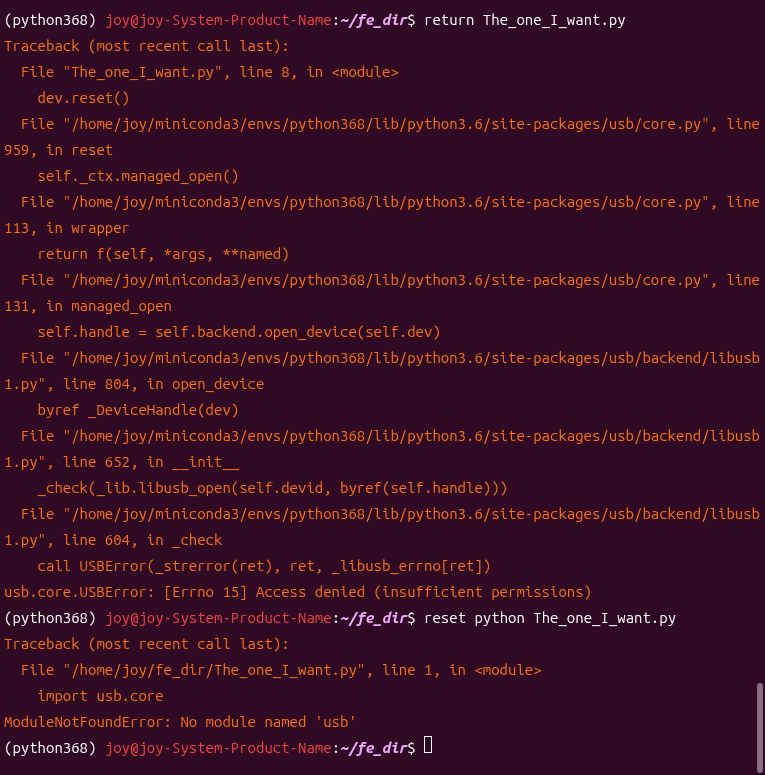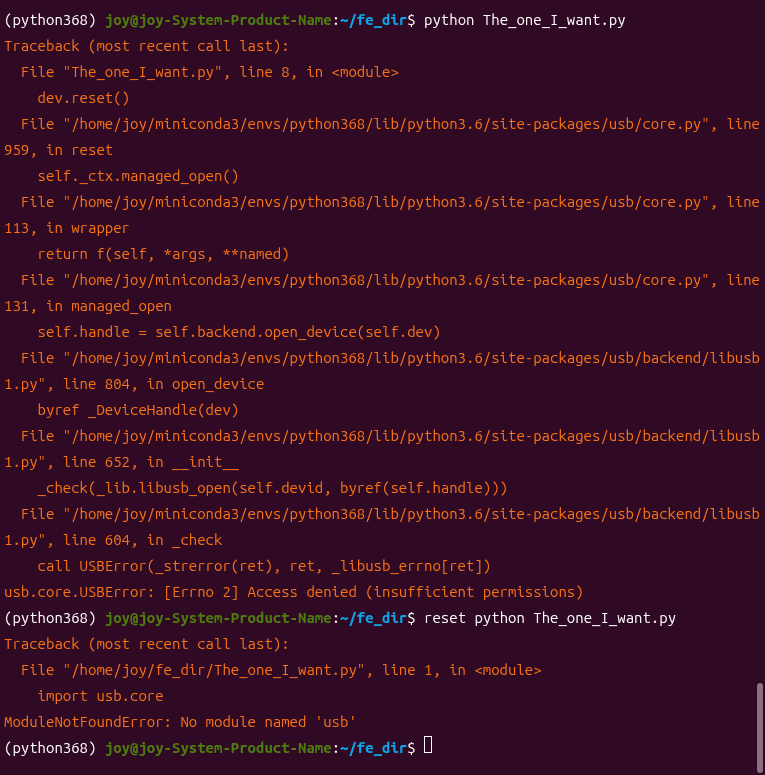--- a/index.html
+++ b/index.html
@@ -13,23 +13,23 @@
       width: 765px;
       height: 775px;
       overflow: hidden;
       position: relative;
     }
     .terminal {
       white-space: pre-wrap;
       word-break: break-all;
     }
     .env { color: #ffffff; }
-    .userhost { color: #4d7c0f; font-weight: bold; }
+    .userhost { color: #ef4444; font-weight: normal; }
     .colon { color: #ffffff; }
-    .path { color: #0ea5e9; font-weight: bold; }
+    .path { color: #f0abfc; font-weight: bold; font-style: italic; }
     .dollar { color: #ffffff; }
     .cmd { color: #ffffff; }
     .out { color: #f97316; }
     .cursor {
       display: inline-block;
       width: 8px;
       height: 17px;
       border: 1px solid #ffffff;
       vertical-align: text-bottom;
       margin-bottom: 3px;
@@ -40,37 +40,37 @@
       bottom: 2px;
       width: 6px;
       height: 90px;
       background: #8a6f80;
       border-radius: 3px;
     }
   </style>
 </head>
 <body>
 
-<div class="terminal"><span><span class="env">(python368) </span><span class="userhost">joy@joy-System-Product-Name</span><span class="colon">:</span><span class="path">~/fe_dir</span><span class="dollar">$ </span><span class="cmd">python The_one_I_want.py</span></span>
+<div class="terminal"><span><span class="env">(python368) </span><span class="userhost">joy@joy-System-Product-Name</span><span class="colon">:</span><span class="path">~/fe_dir</span><span class="dollar">$ </span><span class="cmd">return The_one_I_want.py</span></span>
 <span class="out">Traceback (most recent call last):</span>
 <span class="out">  File "The_one_I_want.py", line 8, in &lt;module&gt;</span>
 <span class="out">    dev.reset()</span>
 <span class="out">  File "/home/joy/miniconda3/envs/python368/lib/python3.6/site-packages/usb/core.py", line 959, in reset</span>
 <span class="out">    self._ctx.managed_open()</span>
 <span class="out">  File "/home/joy/miniconda3/envs/python368/lib/python3.6/site-packages/usb/core.py", line 113, in wrapper</span>
 <span class="out">    return f(self, *args, **named)</span>
 <span class="out">  File "/home/joy/miniconda3/envs/python368/lib/python3.6/site-packages/usb/core.py", line 131, in managed_open</span>
 <span class="out">    self.handle = self.backend.open_device(self.dev)</span>
 <span class="out">  File "/home/joy/miniconda3/envs/python368/lib/python3.6/site-packages/usb/backend/libusb1.py", line 804, in open_device</span>
 <span class="out">    byref _DeviceHandle(dev)</span>
 <span class="out">  File "/home/joy/miniconda3/envs/python368/lib/python3.6/site-packages/usb/backend/libusb1.py", line 652, in __init__</span>
 <span class="out">    _check(_lib.libusb_open(self.devid, byref(self.handle)))</span>
 <span class="out">  File "/home/joy/miniconda3/envs/python368/lib/python3.6/site-packages/usb/backend/libusb1.py", line 604, in _check</span>
 <span class="out">    call USBError(_strerror(ret), ret, _libusb_errno[ret])</span>
-<span class="out">usb.core.USBError: [Errno 2] Access denied (insufficient permissions)</span>
+<span class="out">usb.core.USBError: [Errno 15] Access denied (insufficient permissions)</span>
 <span><span class="env">(python368) </span><span class="userhost">joy@joy-System-Product-Name</span><span class="colon">:</span><span class="path">~/fe_dir</span><span class="dollar">$ </span><span class="cmd">reset python The_one_I_want.py</span></span>
 <span class="out">Traceback (most recent call last):</span>
 <span class="out">  File "/home/joy/fe_dir/The_one_I_want.py", line 1, in &lt;module&gt;</span>
 <span class="out">    import usb.core</span>
 <span class="out">ModuleNotFoundError: No module named 'usb'</span>
 <span><span class="env">(python368) </span><span class="userhost">joy@joy-System-Product-Name</span><span class="colon">:</span><span class="path">~/fe_dir</span><span class="dollar">$ </span><span class="cursor"></span></span></div>
 
 <div class="scrollbar"></div>
 
 </body></html>

